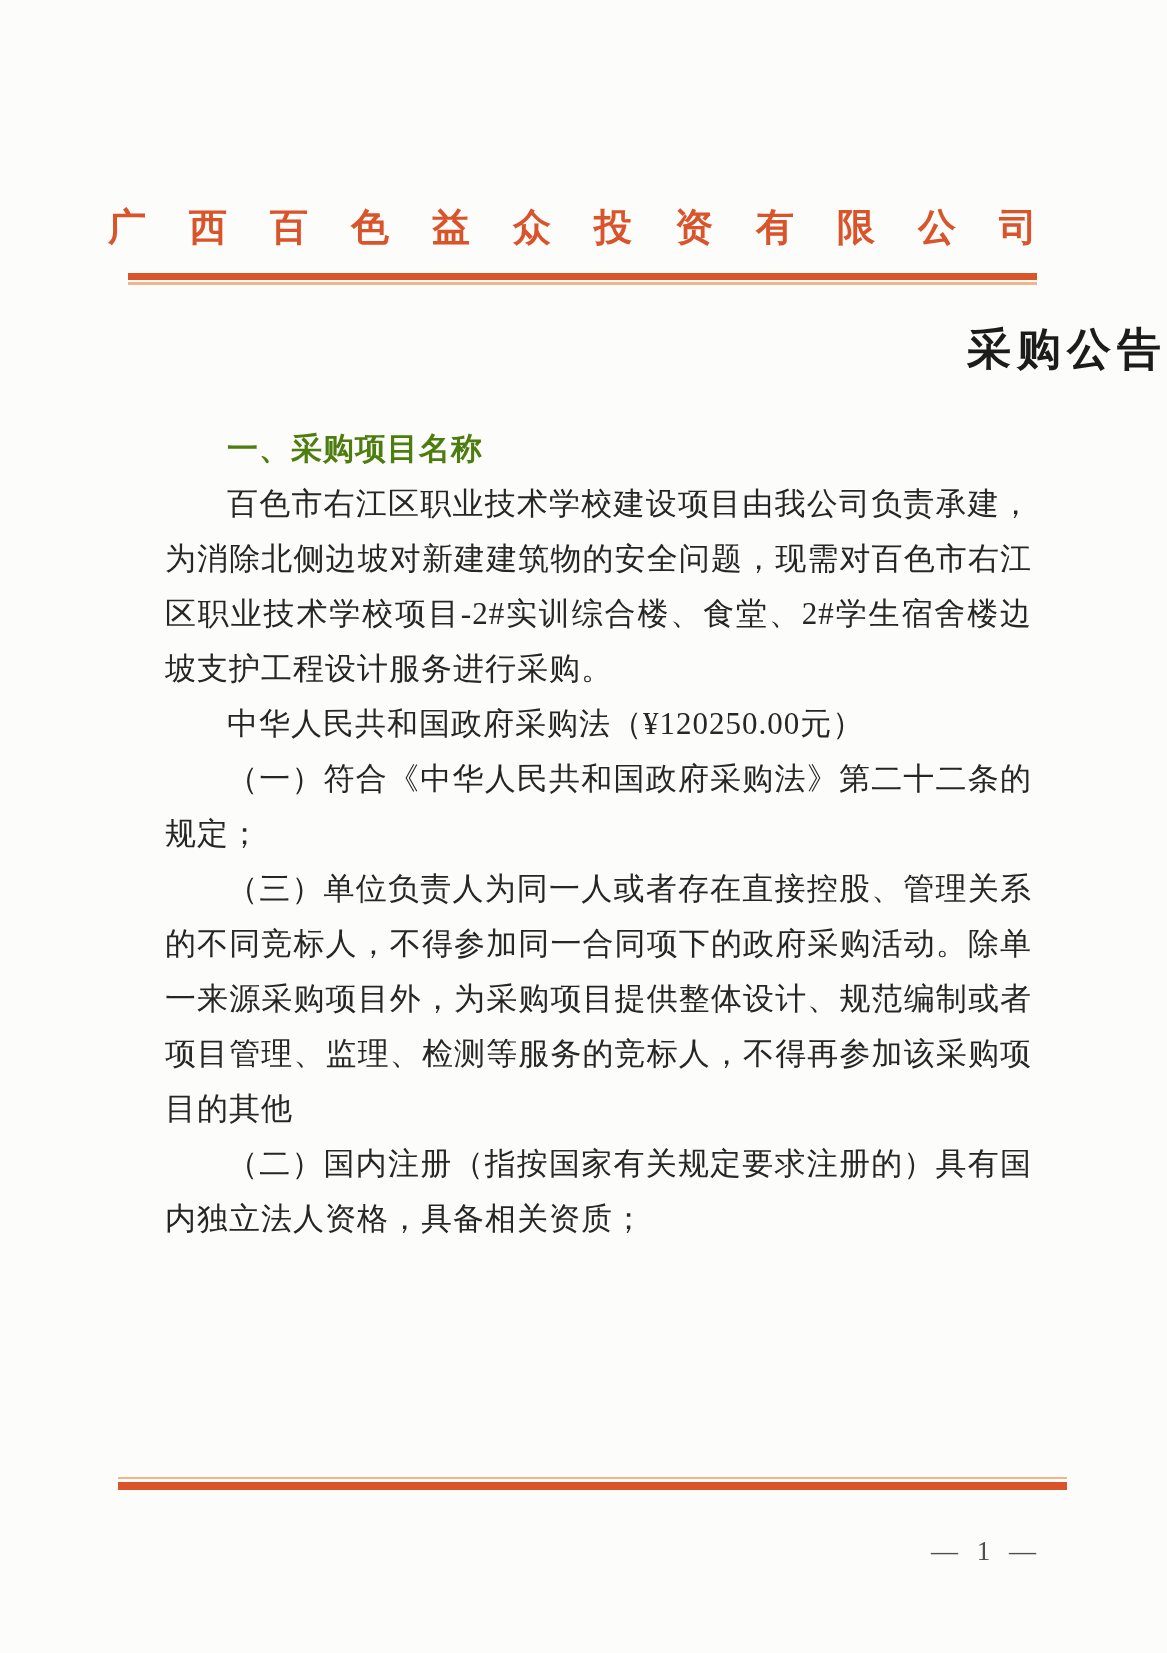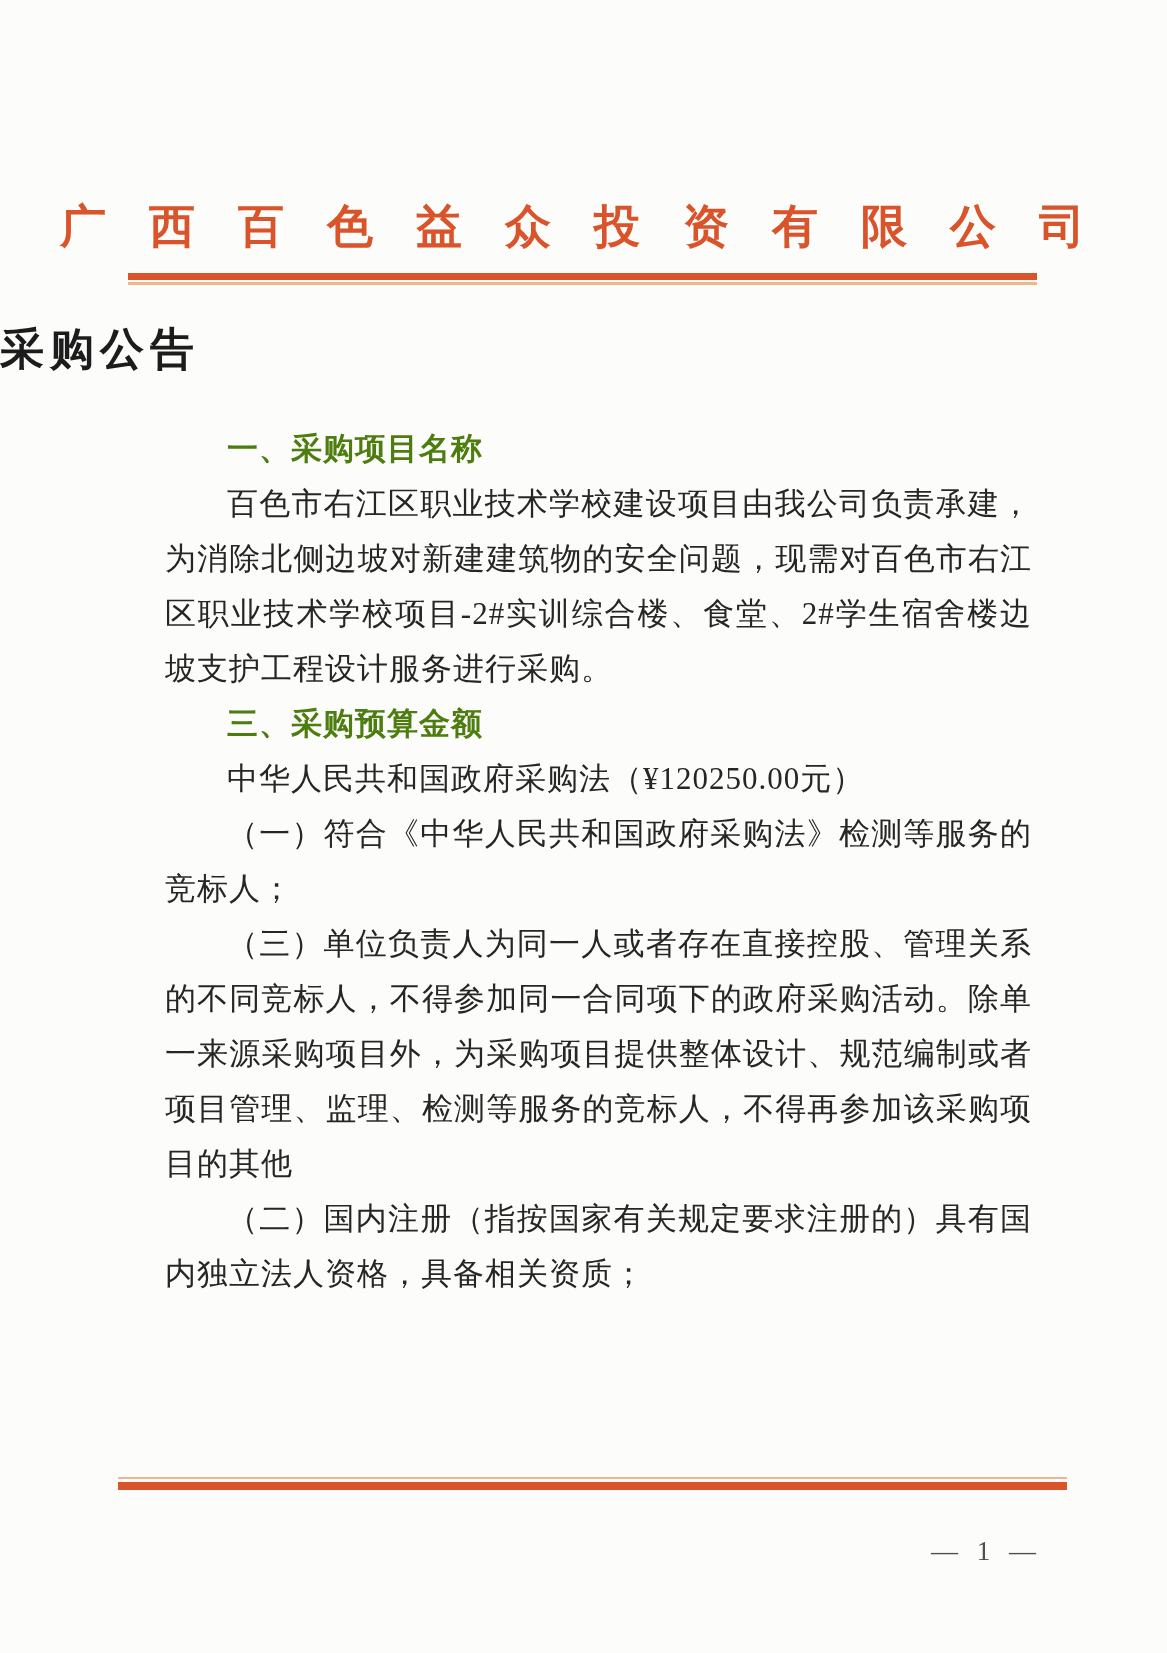--- a/index.html
+++ b/index.html
@@ -9,36 +9,36 @@
     margin:0 auto;
     background:#fcfcfa;
     overflow:hidden;
     font-family:"Liberation Serif", serif;
     color:#262626;
   }
   
   .company-name{
     margin:198px 0 0 0;
     text-align:center;
-    font-size:46px;
+    font-size:38px;
     line-height:58px;
     font-weight:bold;
     letter-spacing:43px;
     padding-left:21px;        
     white-space:nowrap;
     color:var(--accent,#d9542a);
     font-family:"Liberation Serif", serif;
   }
   .header-rule{margin:17px 130px 0 128px;}
   .header-rule .rule-thick{height:7px;background:var(--accent,#d9542a);}
   .header-rule .rule-thin{height:3px;margin-top:2px;background:var(--rule-light,#f2b48a);}
   
   .doc-title{
     margin:38px 0 0 0;
-    text-align:left;
+    text-align:right;
     font-size:44px;
     line-height:54px;
     font-weight:bold;
     letter-spacing:6px;
     color:#1c1c1c;
   }
   
   .doc-body{
     margin:44px 135px 0 165px;   
     font-size:31px;
@@ -79,23 +79,22 @@
       <div class="rule-thin"></div>
     </div>
   </header>
 
   <h2 class="doc-title">采购公告</h2>
 
   <main class="doc-body" id="doc-body">
 
   <p class="heading">一、采购项目名称</p>
       <p class="paragraph">百色市右江区职业技术学校建设项目由我公司负责承建，为消除北侧边坡对新建建筑物的安全问题，现需对百色市右江区职业技术学校项目-2#实训综合楼、食堂、2#学生宿舍楼边坡支护工程设计服务进行采购。</p>
-      <p class="heading">三、采购预算金额</p>
       <p class="paragraph">中华人民共和国政府采购法（¥120250.00元）</p>
-      <p class="paragraph">（一）符合《中华人民共和国政府采购法》检测等服务的竞标人；</p>
+      <p class="paragraph">（一）符合《中华人民共和国政府采购法》第二十二条的规定；</p>
       <p class="paragraph">（三）单位负责人为同一人或者存在直接控股、管理关系的不同竞标人，不得参加同一合同项下的政府采购活动。除单一来源采购项目外，为采购项目提供整体设计、规范编制或者项目管理、监理、检测等服务的竞标人，不得再参加该采购项目的其他</p>
       <p class="paragraph">（二）国内注册（指按国家有关规定要求注册的）具有国内独立法人资格，具备相关资质；</p>
     </main>
 
   <footer>
     <div class="footer-rule">
       <div class="rule-thin"></div>
       <div class="rule-thick"></div>
     </div>
     <div class="page-number">— 1 —</div>

